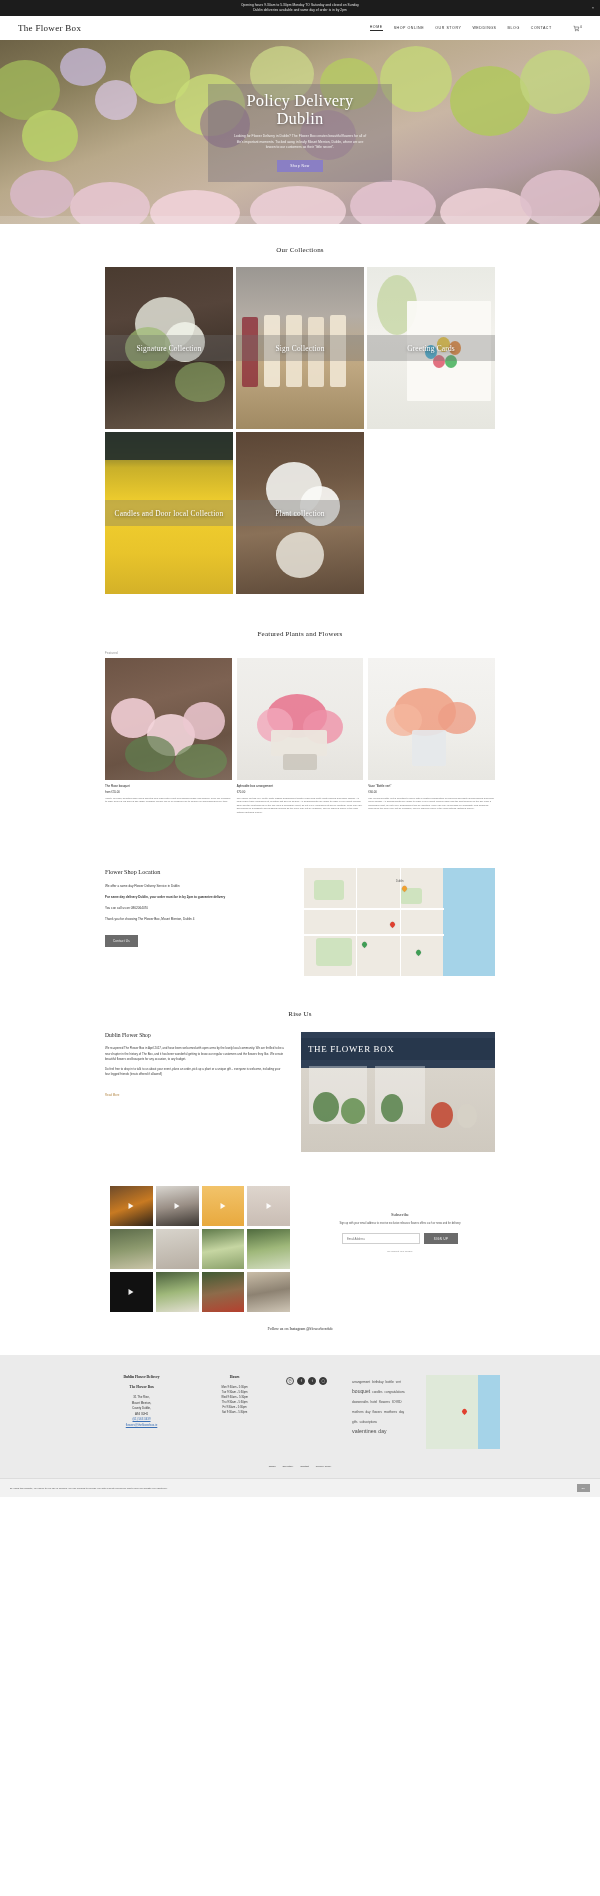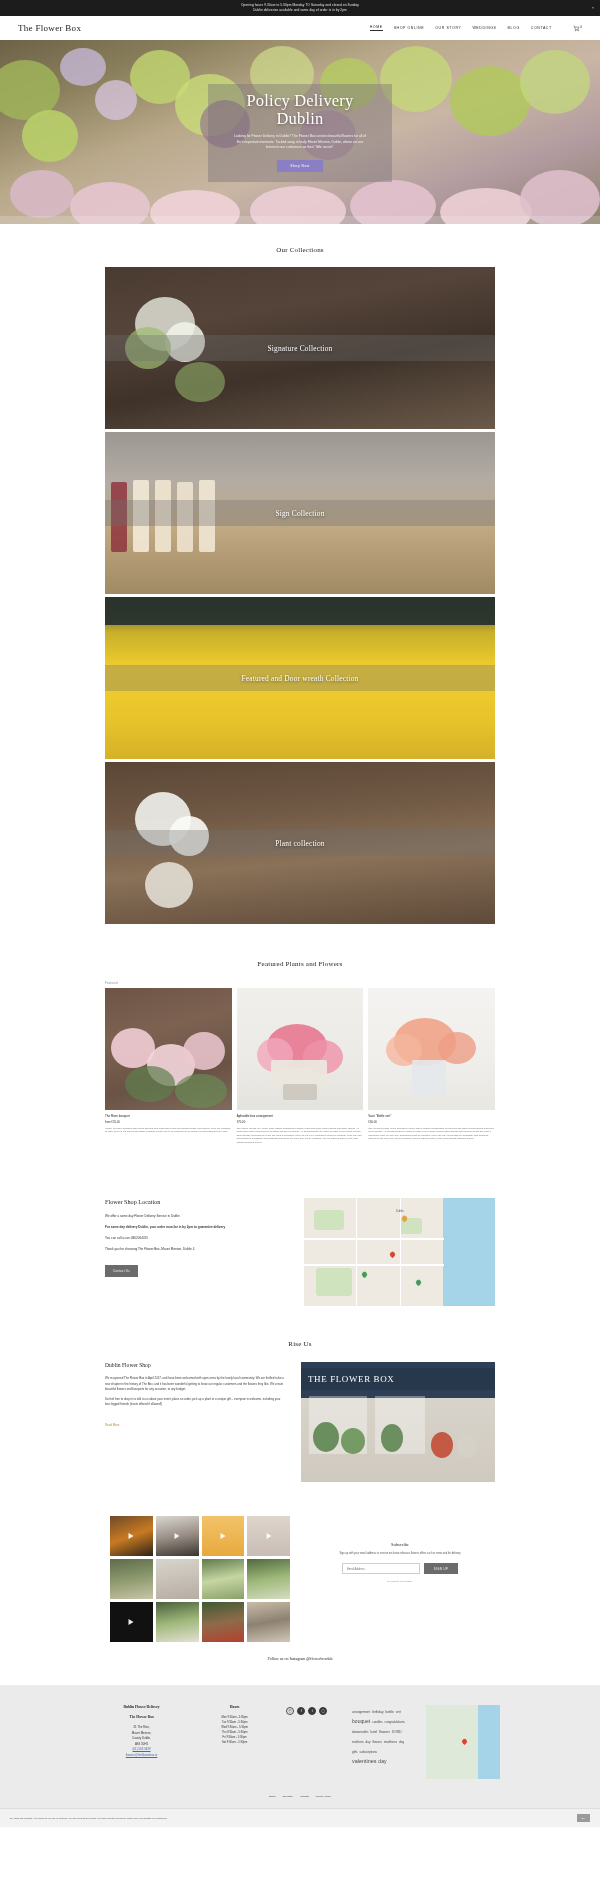--- a/index.html
+++ b/index.html
@@ -95,21 +95,21 @@
   .section-title {
     font-family: "Liberation Serif", serif;
     text-align: center; font-size: 7px; font-weight: 400;
     letter-spacing: .2px; color: #1f1f1f;
   }
 
   
   .collections { padding: 22px 0 18px; }
   .coll-grid {
     width: 390px; margin: 13px auto 0;
-    display: grid; grid-template-columns: repeat(1, 1fr);
+    display: grid; grid-template-columns: repeat(3, 1fr);
     gap: 3px 3px;
   }
   .tile {
     position: relative; height: 162px; overflow: hidden; cursor: pointer;
   }
   .tile .ph { position: absolute; inset: 0; }
   .tile .label {
     position: absolute; left: 0; right: 0; top: 50%;
     transform: translateY(-50%);
     text-align: center;
@@ -384,27 +384,40 @@
         <div class="blob" style="left:6px;top:50px;width:16px;height:70px;background:#8e2f3a;opacity:.8;border-radius:2px"></div>
         <div class="blob" style="left:28px;top:48px;width:16px;height:72px;background:#f3ead8;opacity:.9;border-radius:2px"></div>
         <div class="blob" style="left:50px;top:48px;width:16px;height:72px;background:#f0e6d2;opacity:.9;border-radius:2px"></div>
         <div class="blob" style="left:72px;top:50px;width:16px;height:70px;background:#eee3cf;opacity:.9;border-radius:2px"></div>
         <div class="blob" style="left:94px;top:48px;width:16px;height:72px;background:#f1e7d4;opacity:.9;border-radius:2px"></div>
       </div>
       <div class="scrim"></div>
       <div class="label">Sign Collection</div>
     </div>
 
+    <div class="tile">
+      <div class="ph bg-card">
+        <div class="blob" style="left:10px;top:8px;width:40px;height:60px;background:#b9cf8e;opacity:.6"></div>
+        <div class="blob" style="left:40px;top:34px;width:84px;height:100px;background:#fbfaf6;opacity:.95;border-radius:1px"></div>
+        <div class="blob" style="left:58px;top:78px;width:12px;height:14px;background:#3fb0d8;opacity:.95"></div>
+        <div class="blob" style="left:70px;top:70px;width:13px;height:15px;background:#f0c93a;opacity:.95"></div>
+        <div class="blob" style="left:82px;top:74px;width:12px;height:14px;background:#e8883a;opacity:.95"></div>
+        <div class="blob" style="left:66px;top:88px;width:12px;height:13px;background:#e06a7a;opacity:.95"></div>
+        <div class="blob" style="left:78px;top:88px;width:12px;height:13px;background:#57b86a;opacity:.95"></div>
+      </div>
+      <div class="scrim"></div>
+      <div class="label">Greeting Cards</div>
+    </div>
 
     <div class="tile">
       <div class="ph bg-cand">
         <div class="blob" style="left:0;top:0;right:0;height:28px;background:#29332c;opacity:.95;border-radius:0"></div>
       </div>
       <div class="scrim"></div>
-      <div class="label">Featured and Door wreath Collection</div>
+      <div class="label">Candles and Door local Collection</div>
     </div>
 
     <div class="tile">
       <div class="ph bg-plant">
         <div class="blob" style="left:30px;top:30px;width:56px;height:54px;background:#f2f2ee;opacity:.9"></div>
         <div class="blob" style="left:64px;top:54px;width:40px;height:40px;background:#fbfbf8;opacity:.9"></div>
         <div class="blob" style="left:40px;top:100px;width:48px;height:46px;background:#e8e4da;opacity:.85"></div>
       </div>
       <div class="scrim"></div>
       <div class="label">Plant collection</div>

